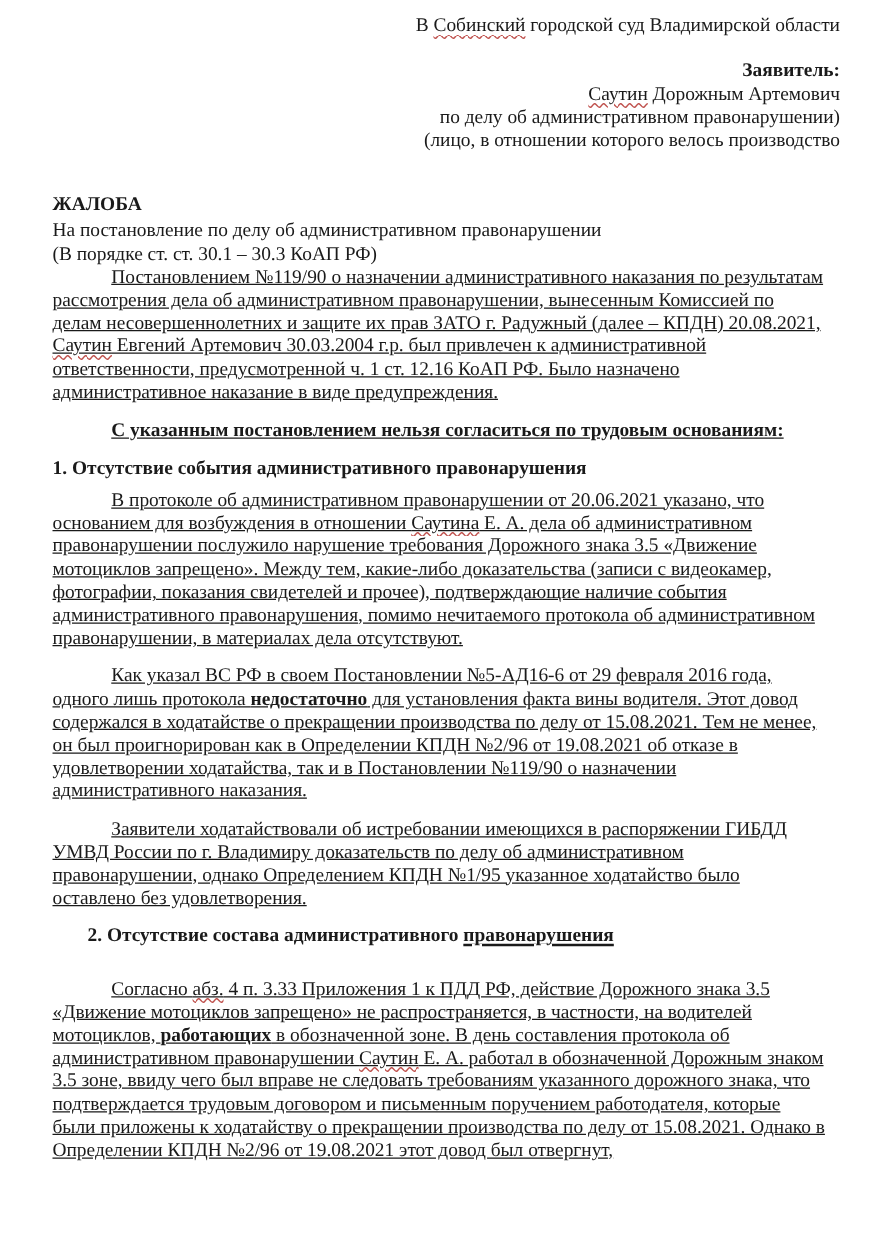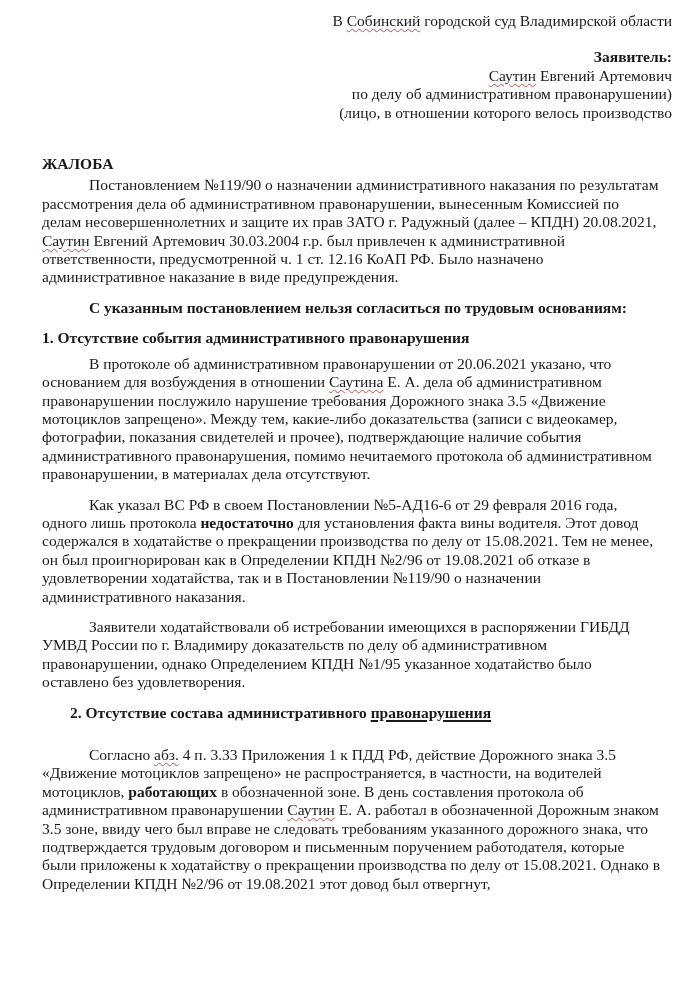--- a/index.html
+++ b/index.html
@@ -23,21 +23,21 @@
     font-size: 15.5px;
     line-height: 18.4px;
   }
   .header-block { text-align: right; }
   .court-line { margin-bottom: 18px; }
   .bold { font-weight: bold; }
   .title-block { text-align: left; margin-top: 33px; }
   .doc-title { font-weight: bold; margin-bottom: 3px; }
   .fee-block { text-align: right; margin-top: 21px; margin-bottom: 13px; }
   .body-block { text-align: left; }
-  .para { margin: 0 10px 12px 0; text-indent: 47px; }
+  .para { margin: 0 10px 12px 0; text-indent: 47px; text-decoration: underline; }
   .para.bold { font-weight: bold; }
   .heading1 { font-weight: bold; margin: 0 0 7px 0; text-indent: 0; }
   .heading2 { font-weight: bold; margin: 0 0 24px 28px; text-indent: 0; }
   .seg-n { }
   .seg-b { font-weight: bold; }
   .seg-u {
     text-decoration-line: underline;
     text-decoration-thickness: 1.5px;
     text-underline-offset: 2px;
   }
@@ -50,27 +50,29 @@
   }
 </style>
 </head>
 <body>
 
 <div class="page">
 
   <div class="header-block">
     <div class="court-line"><span class="seg-n">В </span><span class="seg-sq">Собинский</span><span class="seg-n"> городской суд Владимирской области</span></div>
     <div class="bold">Заявитель:</div>
-    <div><span class="seg-sq">Саутин</span><span class="seg-n"> Евгений Артемович</span></div>
+    <div><span class="seg-sq">Саутин</span><span class="seg-n"> Дорожным Артемович</span></div>
     <div>по делу об административном правонарушении)</div>
     <div>(лицо, в отношении которого велось производство</div>
   </div>
 
   <div class="title-block">
     <div class="doc-title">ЖАЛОБА</div>
+    <div class="doc-subtitle">На постановление по делу об административном правонарушении</div>
+    <div class="doc-procedure">(В порядке ст. ст. 30.1 – 30.3 КоАП РФ)</div>
   </div>
 
 
   <div class="body-block">
     <p class="para"><span class="seg-n">Постановлением №119/90 о назначении административного наказания по результатам рассмотрения дела об административном правонарушении, вынесенным Комиссией по делам несовершеннолетних и защите их прав ЗАТО г. Радужный (далее – КПДН) 20.08.2021, </span><span class="seg-sq">Саутин</span><span class="seg-n"> Евгений Артемович 30.03.2004 г.р. был привлечен к административной ответственности, предусмотренной ч. 1 ст. 12.16 КоАП РФ. Было назначено административное наказание в виде предупреждения.</span></p>
     <p class="para bold"><span class="seg-n">С указанным постановлением нельзя согласиться по трудовым основаниям:</span></p>
     <p class="heading1"><span class="seg-n">1. Отсутствие события административного правонарушения</span></p>
     <p class="para"><span class="seg-n">В протоколе об административном правонарушении от 20.06.2021 указано, что основанием для возбуждения в отношении </span><span class="seg-sq">Саутина</span><span class="seg-n"> Е. А. дела об административном правонарушении послужило нарушение требования Дорожного знака 3.5 «Движение мотоциклов запрещено». Между тем, какие-либо доказательства (записи с видеокамер, фотографии, показания свидетелей и прочее), подтверждающие наличие события административного правонарушения, помимо нечитаемого протокола об административном правонарушении, в материалах дела отсутствуют.</span></p>
     <p class="para"><span class="seg-n">Как указал ВС РФ в своем Постановлении №5-АД16-6 от 29 февраля 2016 года, одного лишь протокола </span><span class="seg-b">недостаточно</span><span class="seg-n"> для установления факта вины водителя. Этот довод содержался в ходатайстве о прекращении производства по делу от 15.08.2021. Тем не менее, он был проигнорирован как в Определении КПДН №2/96 от 19.08.2021 об отказе в удовлетворении ходатайства, так и в Постановлении №119/90 о назначении административного наказания.</span></p>
     <p class="para"><span class="seg-n">Заявители ходатайствовали об истребовании имеющихся в распоряжении ГИБДД УМВД России по г. Владимиру доказательств по делу об административном правонарушении, однако Определением КПДН №1/95 указанное ходатайство было оставлено без удовлетворения.</span></p>

